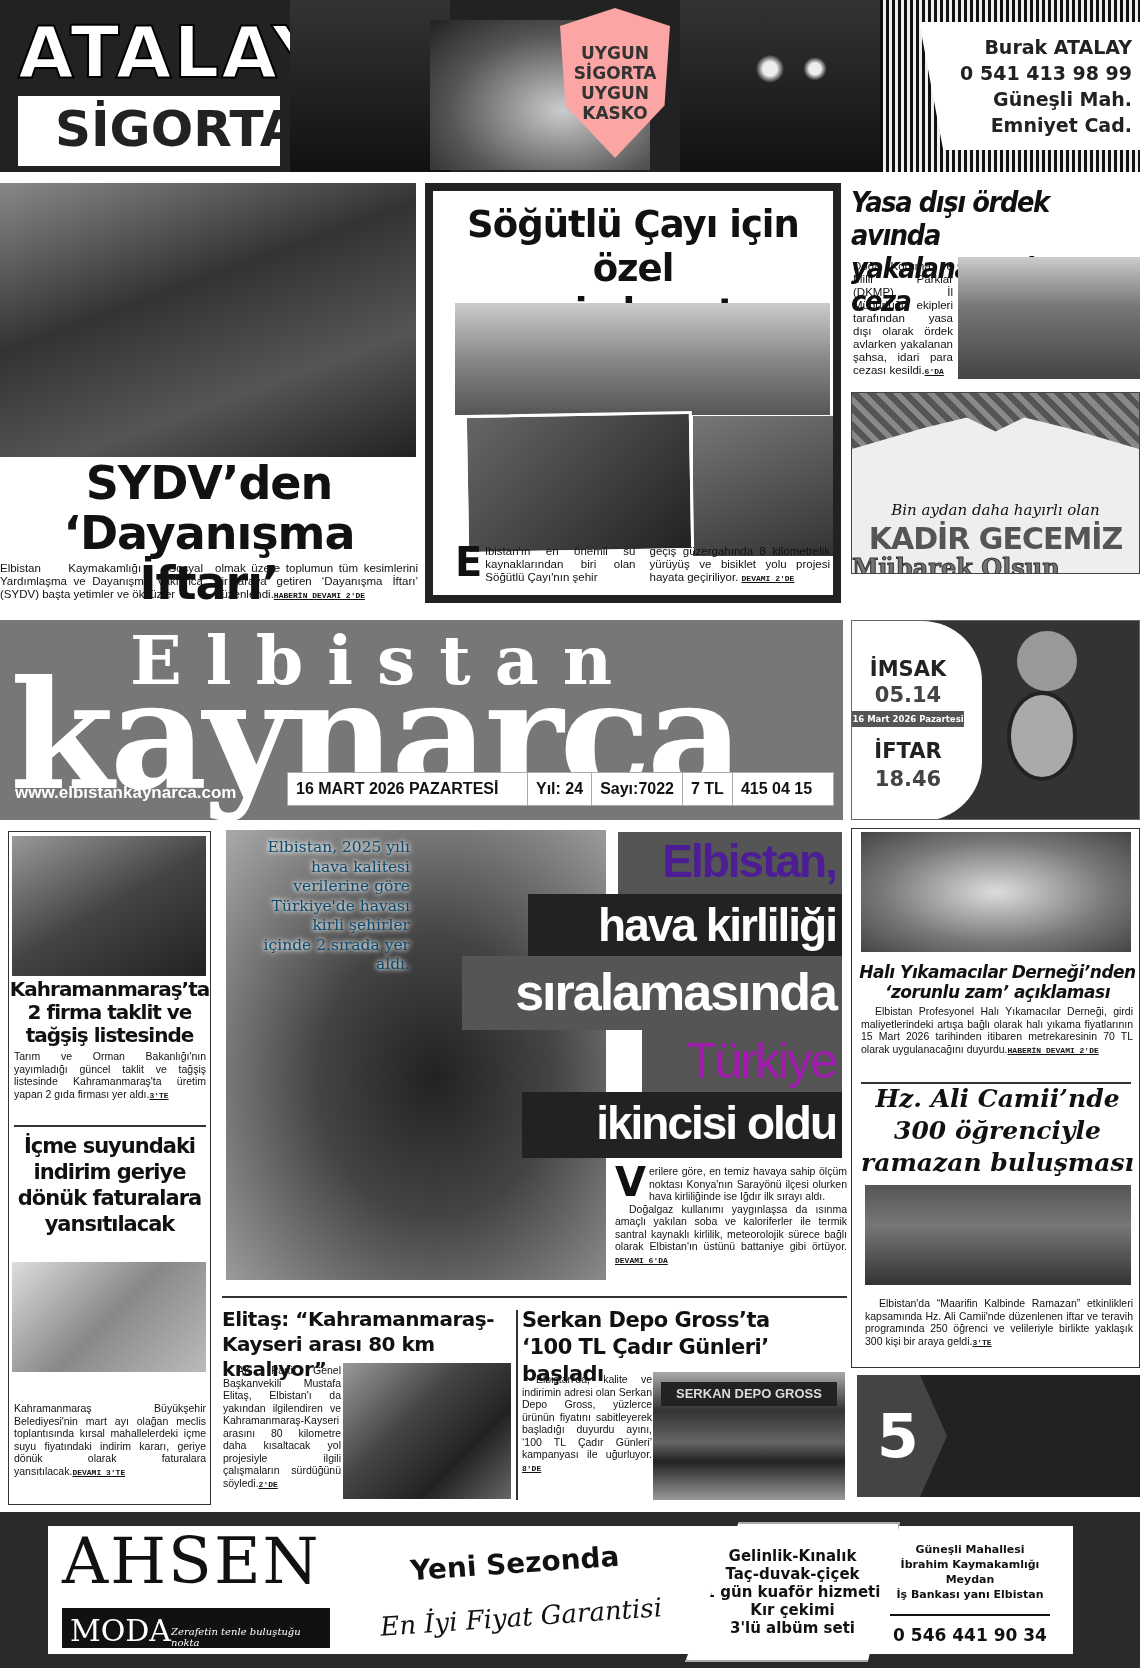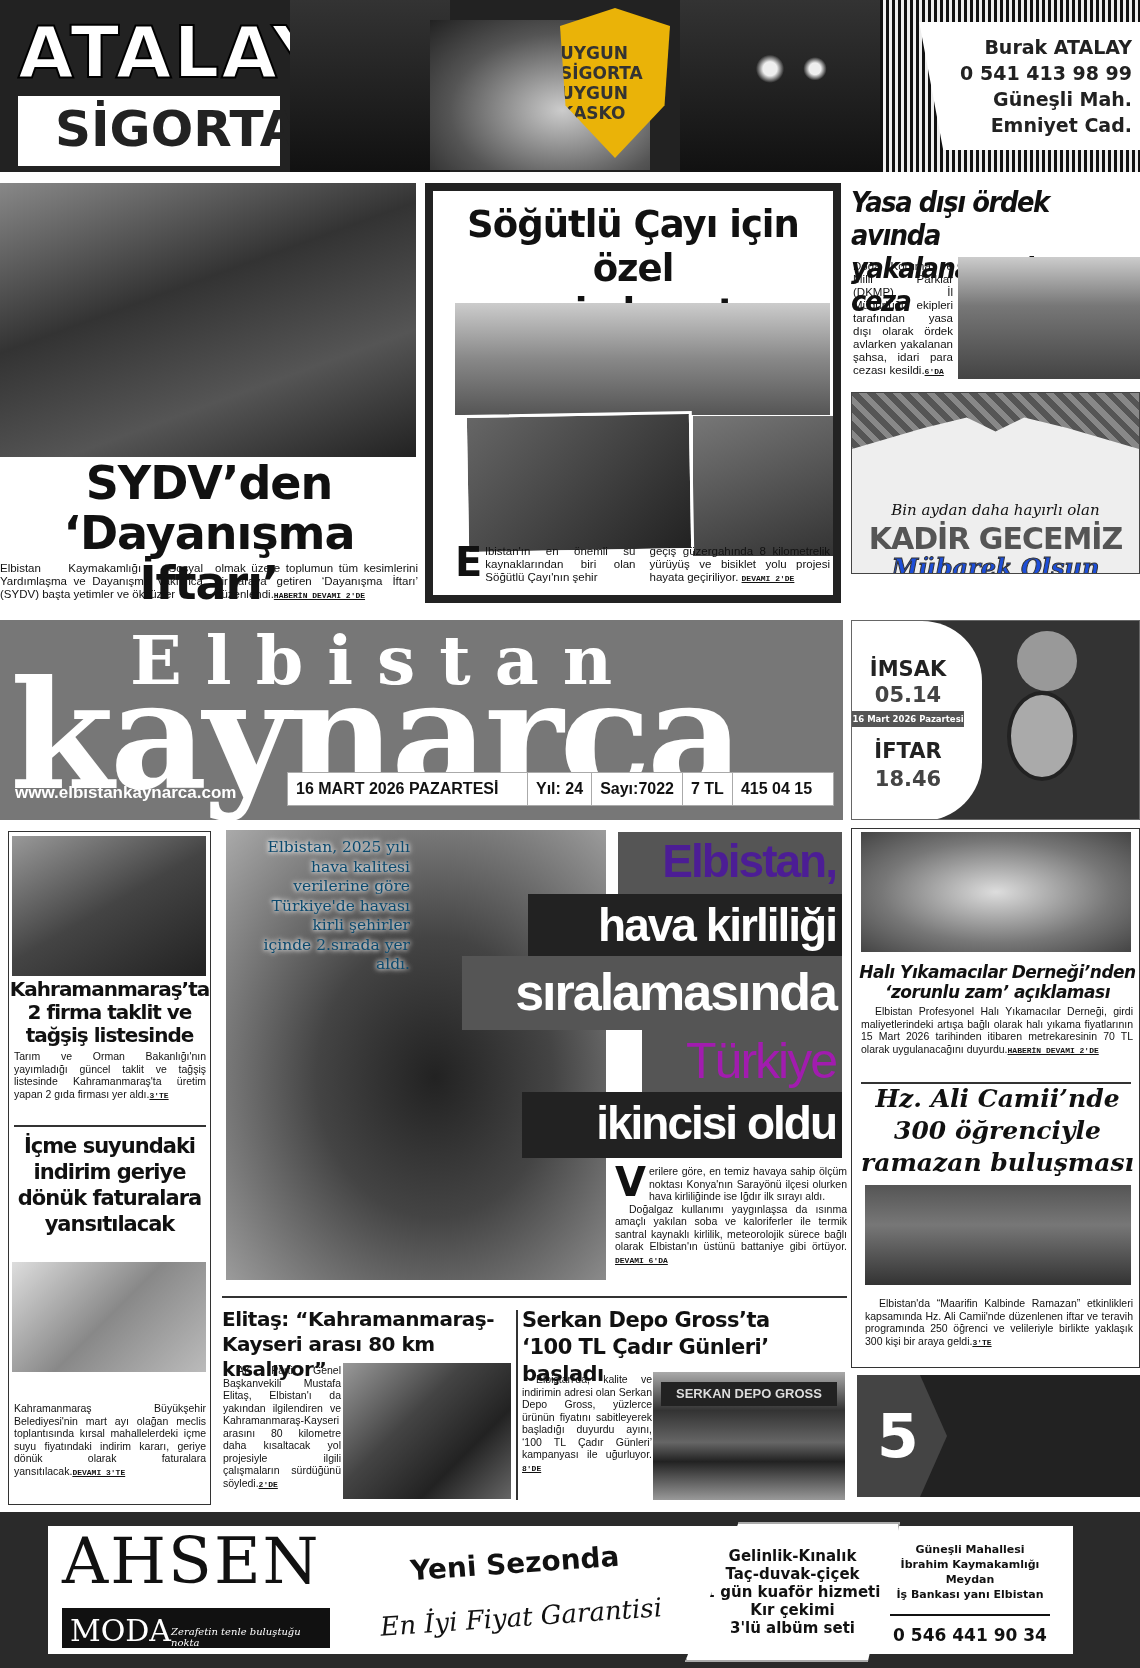--- a/index.html
+++ b/index.html
@@ -9,21 +9,21 @@
 .ph{background:linear-gradient(135deg,#555,#222 55%,#666);}
 .body-txt{font-size:11.5px;line-height:13px;text-align:justify;color:#111}
 .more{font-family:"Liberation Mono",monospace;font-size:8px;font-weight:bold;text-decoration:underline;letter-spacing:0}
 
 #ad-top{left:0;top:0;width:1140px;height:172px;background:#222}
 #ad-top .atalay{left:18px;top:10px;font-size:72px;font-weight:900;color:#fff;letter-spacing:2px;-webkit-text-stroke:2px #000;font-family:"DejaVu Sans",sans-serif}
 #ad-top .sig-box{left:18px;top:96px;width:262px;height:70px;background:#fff}
 #ad-top .sigorta{left:55px;top:100px;font-size:50px;font-weight:bold;color:#222;font-family:"DejaVu Sans",sans-serif}
 #ad-top .man{left:290px;top:0;width:160px;height:172px;background:linear-gradient(180deg,#333,#111)}
 #ad-top .car{left:430px;top:20px;width:220px;height:150px;background:radial-gradient(ellipse at 60% 60%,#ccc,#555 60%,#222)}
-#ad-top .shield{left:560px;top:8px;width:110px;height:150px;background:#eab308;clip-path:polygon(50% 0,100% 12%,95% 65%,50% 100%,5% 65%,0 12%);display:flex;flex-direction:column;justify-content:center;}
+#ad-top .shield{left:560px;top:8px;width:110px;height:150px;background:#fca5a5;clip-path:polygon(50% 0,100% 12%,95% 65%,50% 100%,5% 65%,0 12%);display:flex;flex-direction:column;justify-content:center;align-items:center}
 #ad-top .shield span{font-size:17px;font-weight:900;color:#333;line-height:20px;font-family:"DejaVu Sans",sans-serif}
 #ad-top .blur{left:680px;top:0;width:300px;height:172px;background:radial-gradient(circle at 30% 40%,#eee 3%,transparent 6%),radial-gradient(circle at 45% 40%,#eee 3%,transparent 6%),linear-gradient(180deg,#333,#111)}
 #ad-top .stripes{left:880px;top:0;width:260px;height:172px;background:repeating-linear-gradient(90deg,#111 0 3px,#eee 3px 6px)}
 #ad-top .contact{left:900px;top:22px;width:240px;height:128px;background:#fff;clip-path:polygon(8% 0,100% 0,100% 100%,18% 100%);display:flex;flex-direction:column;align-items:flex-end;justify-content:center;padding-right:8px}
 #ad-top .contact span{font-size:19px;font-weight:bold;color:#222;line-height:26px;font-family:"DejaVu Sans",sans-serif}
 
 #sydv-img{left:0;top:183px;width:416px;height:274px;background:linear-gradient(160deg,#888,#333 40%,#555 70%,#222)}
 #sydv-title{left:0;top:458px;width:418px;text-align:center}
 #sydv-title div{font-size:46px;font-weight:900;font-family:"DejaVu Sans",sans-serif;line-height:50px;letter-spacing:-1px}
 #sydv-body{left:0;top:562px;width:418px;display:flex;gap:12px}
@@ -40,21 +40,21 @@
 .drop{float:left;font-size:40px;line-height:34px;font-weight:bold;margin-right:3px;font-family:"DejaVu Sans",sans-serif}
 
 #ord-title{left:851px;top:186px;width:289px;font-size:28px;font-weight:900;font-style:italic;line-height:33px;letter-spacing:-1.5px;font-family:"DejaVu Sans",sans-serif;transform:scaleX(.92);transform-origin:left}
 #ord-body{left:853px;top:260px;width:100px}
 #ord-img{left:958px;top:257px;width:182px;height:122px;background:linear-gradient(180deg,#ccc,#777 40%,#444)}
 
 #kadir{left:851px;top:392px;width:289px;height:182px;border:1px solid #444;background:#eee;overflow:hidden}
 #kadir .orn{left:0;top:0;width:100%;height:70px;background:repeating-linear-gradient(45deg,#555 0 6px,#888 6px 12px);clip-path:polygon(0 0,100% 0,100% 80%,75% 50%,60% 35%,50% 55%,40% 35%,25% 50%,0 80%)}
 #kadir .l1{left:0;top:108px;width:100%;text-align:center;font-style:italic;font-family:"DejaVu Serif",serif;font-size:15px}
 #kadir .l2{left:0;top:128px;width:100%;text-align:center;font-size:30px;font-weight:900;color:#555;font-family:"DejaVu Sans",sans-serif;letter-spacing:-1px}
-#kadir .l3{left:0;top:160px;width:100%;text-align:center;font-size:24px;font-style:italic;font-family:"DejaVu Serif",serif;color:#1d4ed8;-webkit-text-stroke:1px #333;font-weight:bold}
+#kadir .l3{left:0;top:160px;width:100%;font-size:24px;font-family:"DejaVu Serif",serif;color:#737373;-webkit-text-stroke:1px #333;font-weight:bold}
 #kadir .l4{left:0;top:186px;width:100%;text-align:center;font-size:20px;font-weight:900;font-family:"DejaVu Serif",serif;line-height:18px}
 #kadir .l4 small{display:block;font-size:9px;letter-spacing:3px;line-height:8px}
 
 #mast{left:0;top:620px;width:843px;height:200px;background:#777}
 #mast .elb{left:130px;top:0;font-family:"DejaVu Serif",serif;font-size:68px;font-weight:bold;color:#fff;letter-spacing:24px}
 #mast .kay{left:10px;top:40px;font-family:"DejaVu Serif",serif;font-size:150px;font-weight:900;color:#fff;letter-spacing:-4px;line-height:150px}
 #mast-bar{left:287px;top:772px;width:547px;height:34px;background:#fff;display:flex;align-items:center;font-size:16px;font-weight:bold;border:1px solid #aaa}
 #mast-bar span{padding:0 8px;border-right:1px solid #aaa;height:100%;display:flex;align-items:center;white-space:nowrap}
 #mast-bar span:last-child{border:none}
 

